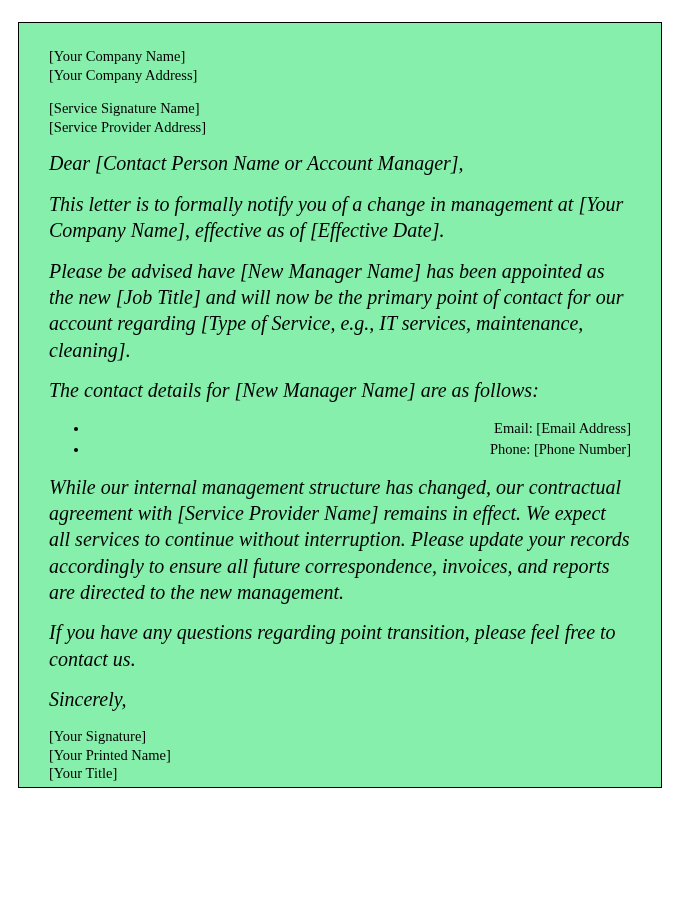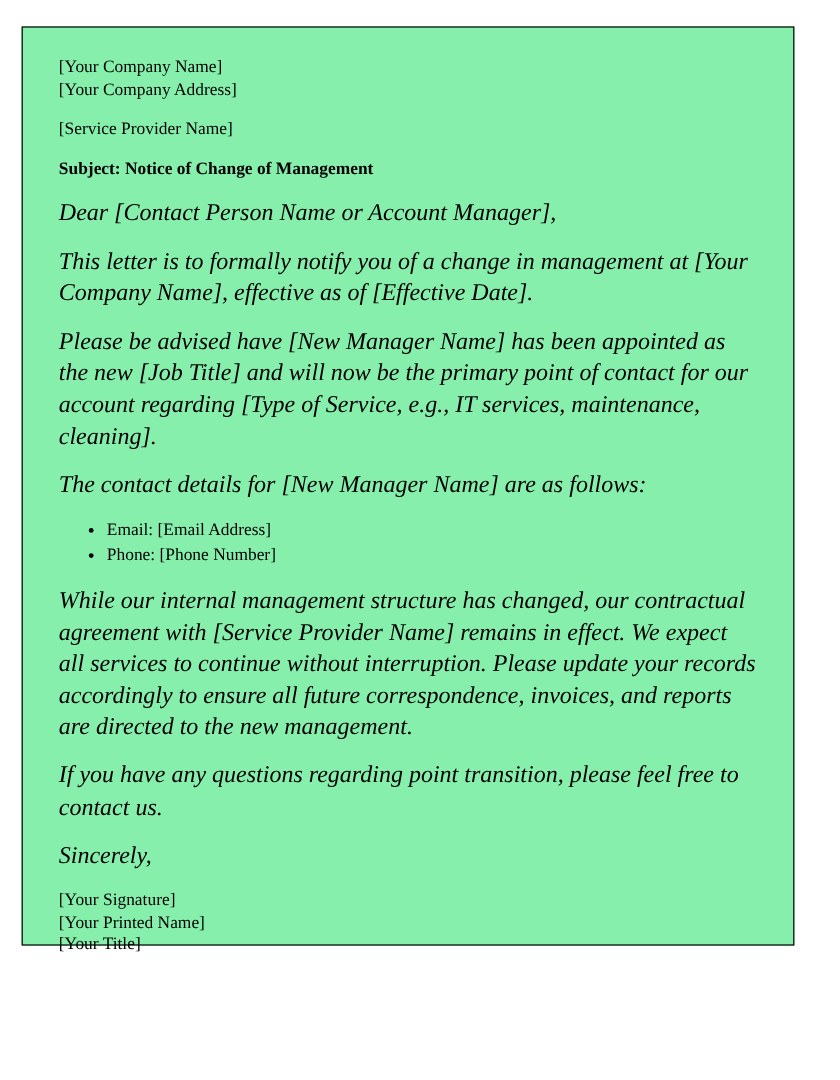--- a/index.html
+++ b/index.html
@@ -52,38 +52,39 @@
     font-style: italic;
   }
   ul.contact-list {
     margin: 0 0 14px 0;
     padding-left: 40px;
     list-style-type: disc;
   }
   ul.contact-list li {
     font-size: 14.5px;
     line-height: 1.45;
+    text-align: right;
   }
 </style>
 </head>
 <body>
 
 <div class="page">
   <div class="content">
 
     <div class="block">
       <span class="line">[Your Company Name]</span>
       <span class="line">[Your Company Address]</span>
     </div>
 
     <div class="block">
-      <span class="line">[Service Provider Name]</span>
+      <span class="line">[Service Signature Name]</span>
+      <span class="line">[Service Provider Address]</span>
     </div>
 
-    <div class="subject">Subject: Notice of Change of Management</div>
 
     <div class="para">Dear [Contact Person Name or Account Manager],</div>
 
     <div class="para">This letter is to formally notify you of a change in management at [Your Company Name], effective as of [Effective Date].</div>
 
     <div class="para">Please be advised have [New Manager Name] has been appointed as the new [Job Title] and will now be the primary point of contact for our account regarding [Type of Service, e.g., IT services, maintenance, cleaning].</div>
 
     <div class="para">The contact details for [New Manager Name] are as follows:</div>
 
     <ul class="contact-list">

